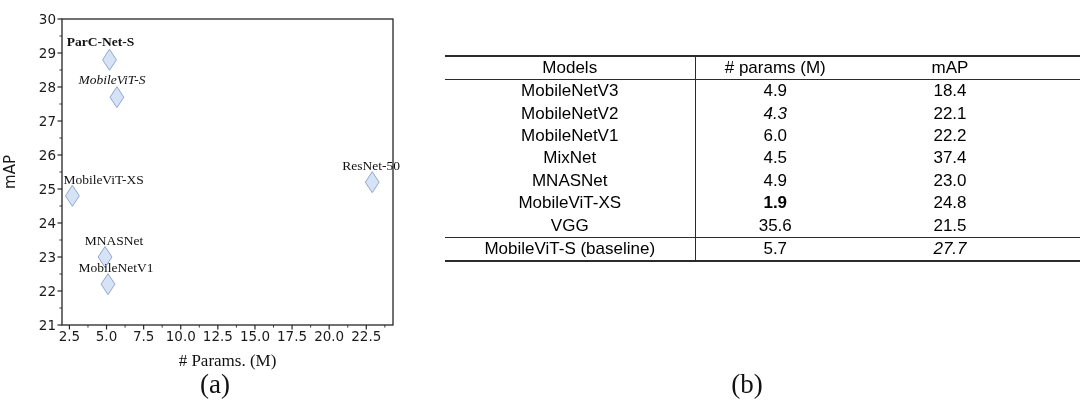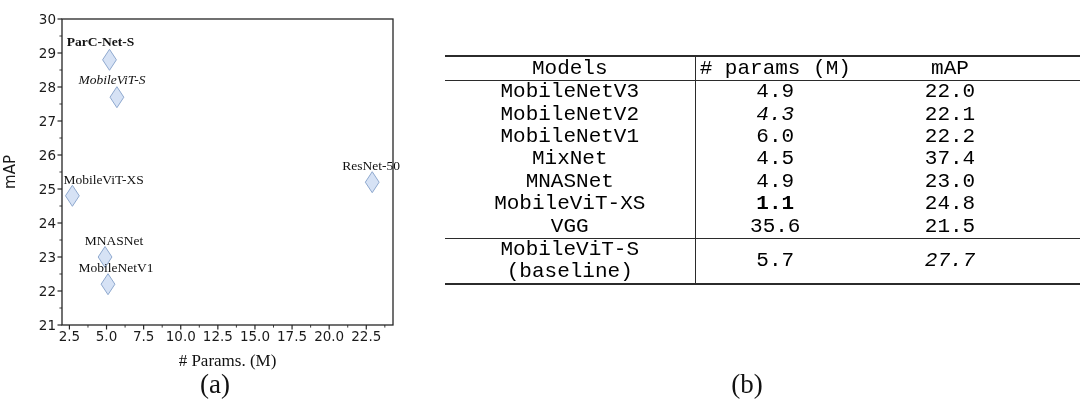--- a/index.html
+++ b/index.html
@@ -4,21 +4,21 @@
 <style>
   html,body{margin:0;padding:0;background:#fff;}
   .figure{position:relative;width:1080px;height:409px;background:#ffffff;overflow:hidden;
           font-family:"Liberation Serif", serif;color:#000;}
   #chart-wrap{position:absolute;left:0;top:0;width:430px;height:409px;}
   .caption{position:absolute;width:90px;text-align:center;font-size:27px;
            font-family:"Liberation Serif", serif;color:#111;}
   #caption-a{left:170px;top:369px;}
   #caption-b{left:702px;top:369px;}
   table.results{position:absolute;left:445px;top:55px;width:635px;border-collapse:collapse;
-      table-layout:fixed;font-family:Liberation Mono, monospace;font-size:21px;color:#000;
+      table-layout:fixed;font-family:Liberation Sans, sans-serif;font-size:17px;color:#000;
       border-top:2px solid #2b2b2b;border-bottom:2px solid #2b2b2b;}
   table.results th{font-weight:normal;height:22px;border-bottom:1.8px solid #2b2b2b;
       padding:0;text-align:center;}
   table.results td{height:22.4px;padding:0;text-align:center;line-height:1.05;}
   .cell-model, th.h-model{border-right:1.4px solid #2b2b2b;}
   td.cell-model{text-align:left;padding-left:57px;}
   tr.midrule td{border-top:1.8px solid #2b2b2b;text-align:center;}
   .it{font-style:italic;}
   .bd{font-weight:bold;}
 </style>
@@ -115,21 +115,21 @@
         <th class="h-model">Models</th>
         <th># params (M)</th>
         <th>mAP</th>
         <th></th>
       </tr>
     </thead>
     <tbody id="table-body">
         <tr>
           <td class="cell-model ">MobileNetV3</td>
           <td class="">4.9</td>
-          <td class="">22.0</td>
+          <td class="">18.4</td>
           <td class=""></td>
         </tr>
         <tr>
           <td class="cell-model ">MobileNetV2</td>
           <td class="it">4.3</td>
           <td class="">22.1</td>
           <td class=""></td>
         </tr>
         <tr>
           <td class="cell-model ">MobileNetV1</td>
@@ -144,21 +144,21 @@
           <td class=""></td>
         </tr>
         <tr>
           <td class="cell-model ">MNASNet</td>
           <td class="">4.9</td>
           <td class="">23.0</td>
           <td class=""></td>
         </tr>
         <tr>
           <td class="cell-model ">MobileViT-XS</td>
-          <td class="bd">1.1</td>
+          <td class="bd">1.9</td>
           <td class="">24.8</td>
           <td class=""></td>
         </tr>
         <tr>
           <td class="cell-model ">VGG</td>
           <td class="">35.6</td>
           <td class="">21.5</td>
           <td class=""></td>
         </tr>
         <tr class="midrule">

